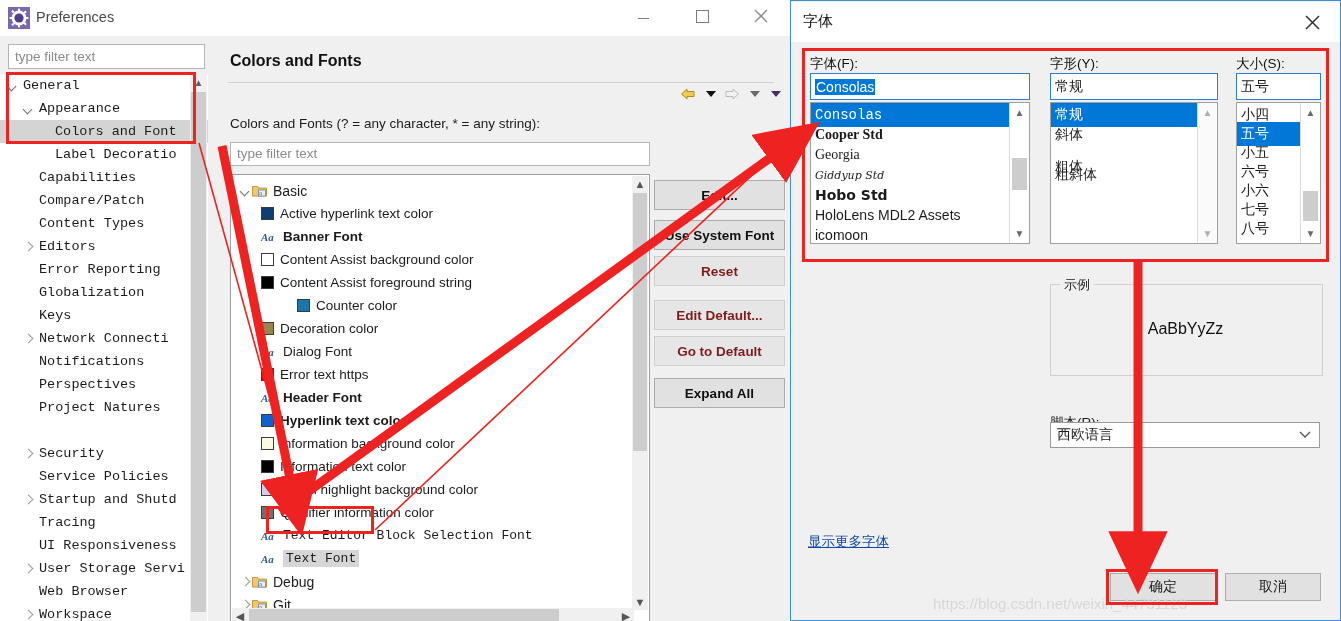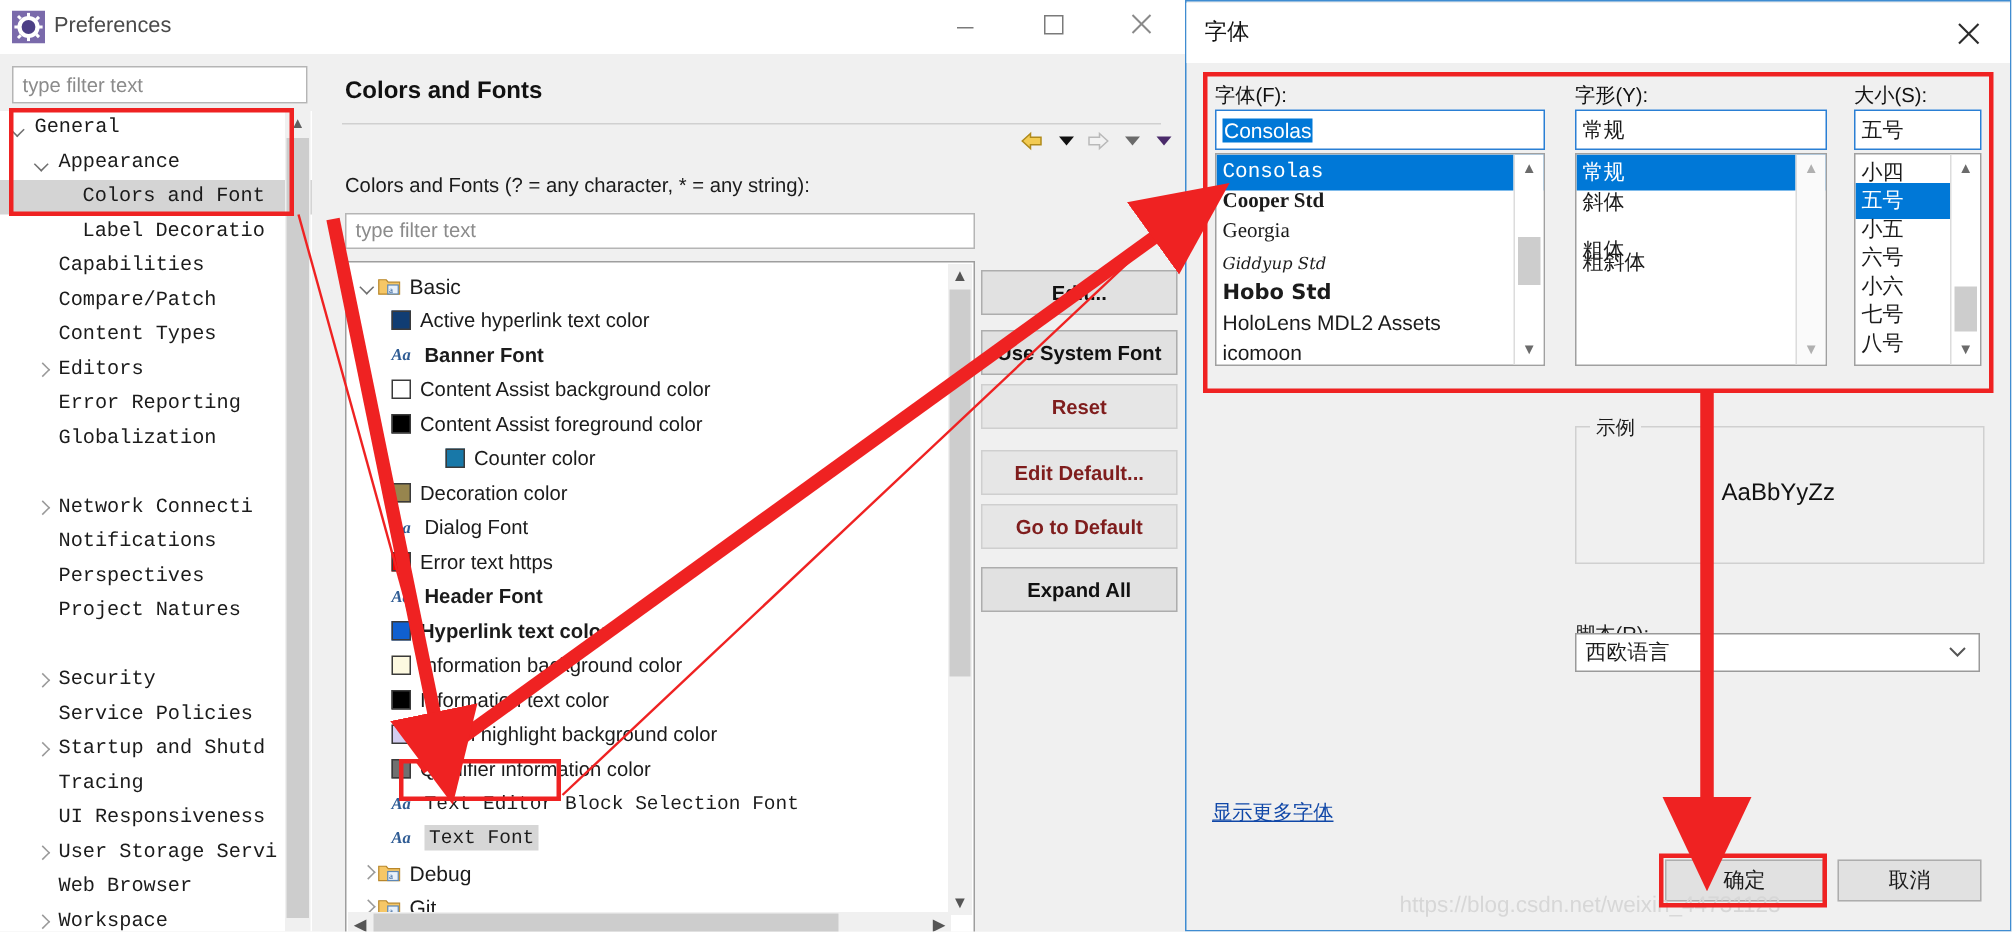--- a/index.html
+++ b/index.html
@@ -185,20 +185,24 @@
         <span style="margin-left: 4px;">Editors</span>
       </div>
       <div class="tnode" style="top: 184px;">
         <span class="tw" style="margin-left: 22px;"></span>
         <span style="margin-left: 4px;">Error Reporting</span>
       </div>
       <div class="tnode" style="top: 207px;">
         <span class="tw" style="margin-left: 22px;"></span>
         <span style="margin-left: 4px;">Globalization</span>
       </div>
+      <div class="tnode" style="top: 230px;">
+        <span class="tw" style="margin-left: 22px;"></span>
+        <span style="margin-left: 4px;">Keys</span>
+      </div>
       <div class="tnode" style="top: 253px;">
         <span class="tw right" style="margin-left: 22px;"></span>
         <span style="margin-left: 4px;">Network Connecti</span>
       </div>
       <div class="tnode" style="top: 276px;">
         <span class="tw" style="margin-left: 22px;"></span>
         <span style="margin-left: 4px;">Notifications</span>
       </div>
       <div class="tnode" style="top: 299px;">
         <span class="tw" style="margin-left: 22px;"></span>
@@ -298,21 +302,21 @@
             <span style="margin-left: 6px; font-weight: bold;">Banner Font</span>
           </div>
           <div class="crow" style="top: 73px;">
             <span style="display: inline-block; width: 30px; flex: 0 0 auto;"></span>
             <span class="sw" style="background: rgb(255, 255, 255);"></span>
             <span style="margin-left: 6px;">Content Assist background color</span>
           </div>
           <div class="crow" style="top: 96px;">
             <span style="display: inline-block; width: 30px; flex: 0 0 auto;"></span>
             <span class="sw" style="background: rgb(0, 0, 0);"></span>
-            <span style="margin-left: 6px;">Content Assist foreground color</span>
+            <span style="margin-left: 6px;">Content Assist foreground string</span>
           </div>
           <div class="crow" style="top: 119px; padding-left: 36px;">
             <span style="display: inline-block; width: 30px; flex: 0 0 auto;"></span>
             <span class="sw" style="background: rgb(24, 120, 168);"></span>
             <span style="margin-left: 6px;">Counter color</span>
           </div>
           <div class="crow" style="top: 142px;">
             <span style="display: inline-block; width: 30px; flex: 0 0 auto;"></span>
             <span class="sw" style="background: rgb(151, 133, 78);"></span>
             <span style="margin-left: 6px;">Decoration color</span>

